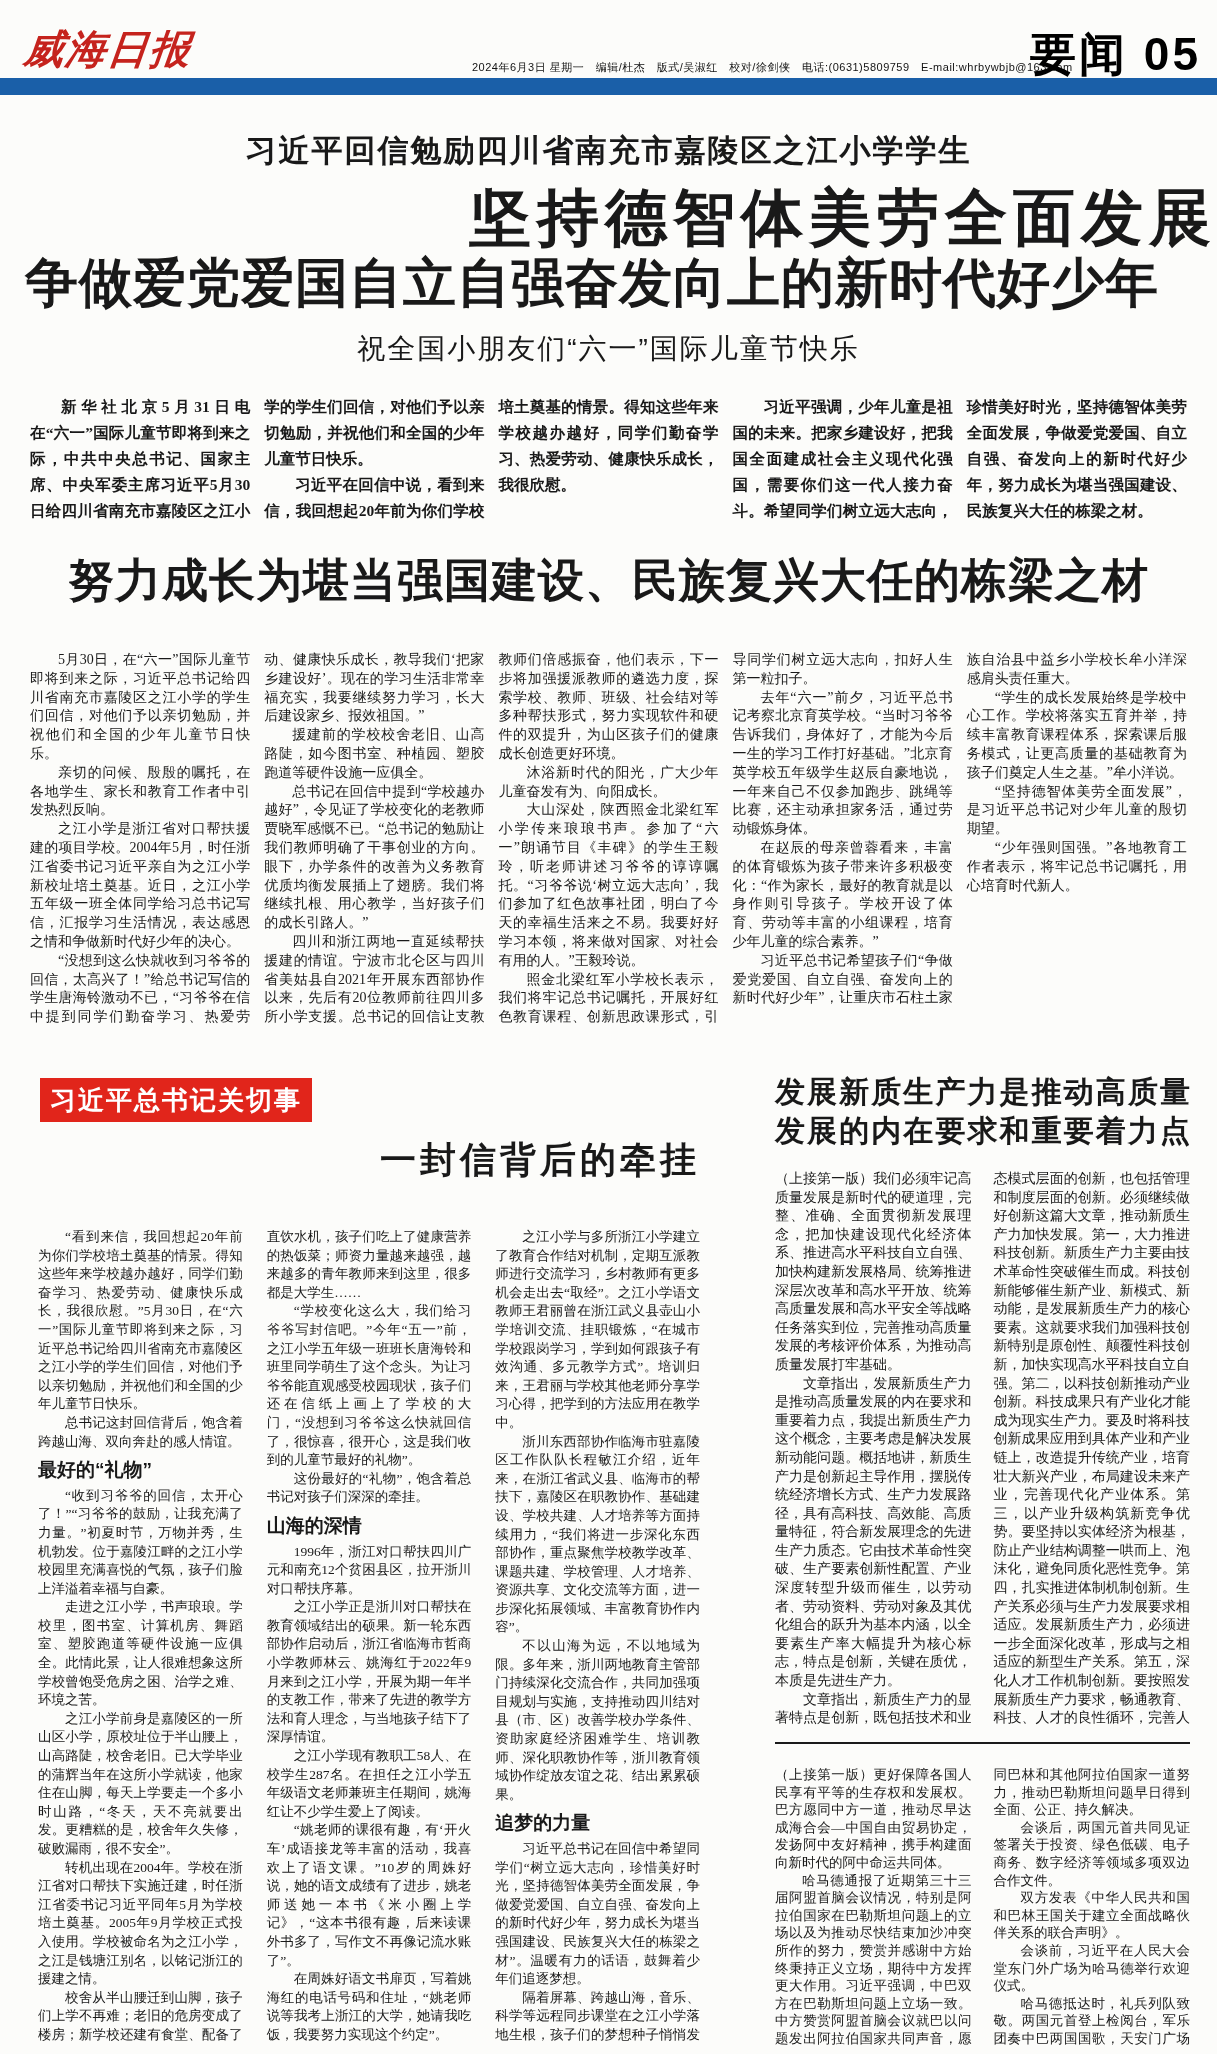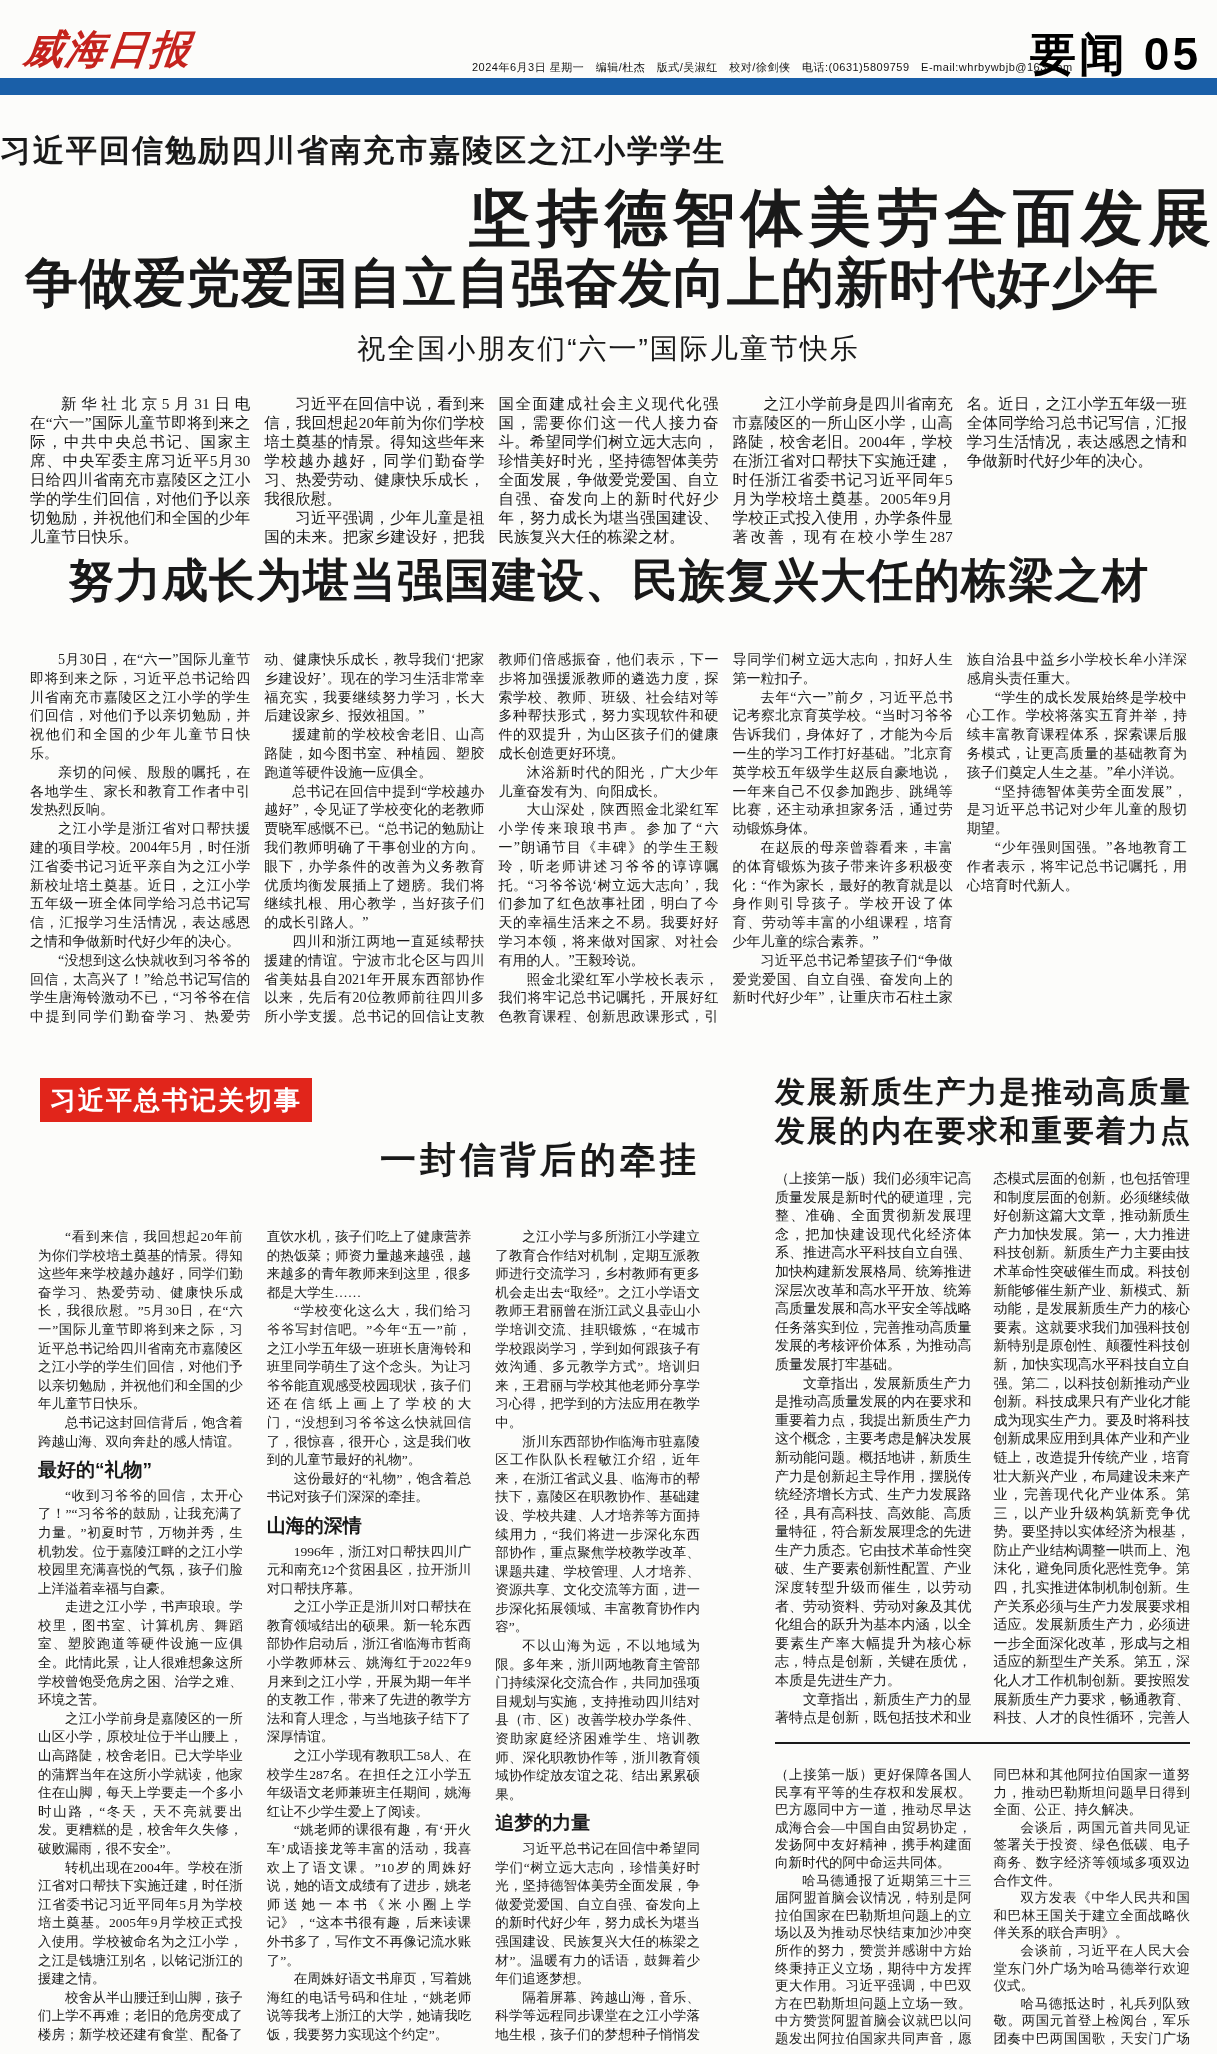--- a/index.html
+++ b/index.html
@@ -20,31 +20,31 @@
     position:absolute; left:472px; top:60px; font-size:11px; color:#131313;
     font-family:"Liberation Sans","DejaVu Sans",sans-serif; white-space:nowrap; letter-spacing:.5px;
   }
   .page-badge {
     position:absolute; right:16px; top:24px; font-size:46px; font-weight:900;
     font-family:"Liberation Sans","DejaVu Sans",sans-serif; letter-spacing:3px; color:#000;
   }
   .blue-bar { position:absolute; left:0; top:78px; width:1217px; height:17px; background:var(--bar-blue,#1a5fa8); }
 
   
-  .a1-kicker { position:absolute; left:0; top:130px; width:1217px; text-align:left;
+  .a1-kicker { position:absolute; left:0; top:130px; width:1217px; text-align:center;
     font-family:"Liberation Sans","DejaVu Sans",sans-serif; font-weight:700; font-size:31px; letter-spacing:2px; }
   .a1-t1 { position:absolute; left:0; top:176px; width:1217px; text-align:right;
     font-weight:900; font-size:62px; letter-spacing:6px; }
   .a1-t2 { position:absolute; left:0; top:248px; width:1184px; text-align:center;
     font-weight:900; font-size:53px; letter-spacing:1px; }
   .a1-sub { position:absolute; left:0; top:330px; width:1217px; text-align:center;
     font-family:"Liberation Sans","DejaVu Sans",sans-serif; font-weight:500; font-size:28px; letter-spacing:2px; }
   .body-cols p { margin:0; text-indent:2em; text-align:justify; }
   .a1-body { position:absolute; left:30px; top:394px; width:1157px; height:152px;
-    column-count:5; column-gap:14px; column-fill:auto; font-size:15.5px; line-height:19px; overflow:hidden; }
+    column-count:5; column-gap:14px; column-fill:auto; font-size:15.5px; line-height:26px; overflow:hidden;font-weight:bold; }
 
   
   .a2-title { position:absolute; left:0; top:550px; width:1217px; text-align:center;
     font-weight:900; font-size:46px; letter-spacing:1px; }
   .a2-sub { position:absolute; left:0; top:611px; width:1217px; text-align:center;
     font-family:"Liberation Sans","DejaVu Sans",sans-serif; font-weight:700; font-size:22px; }
   .a2-body { position:absolute; left:30px; top:651px; width:1157px; height:392px;
     column-count:5; column-gap:14px; column-fill:auto; font-size:14px; line-height:18.8px; overflow:hidden; }
 
   

